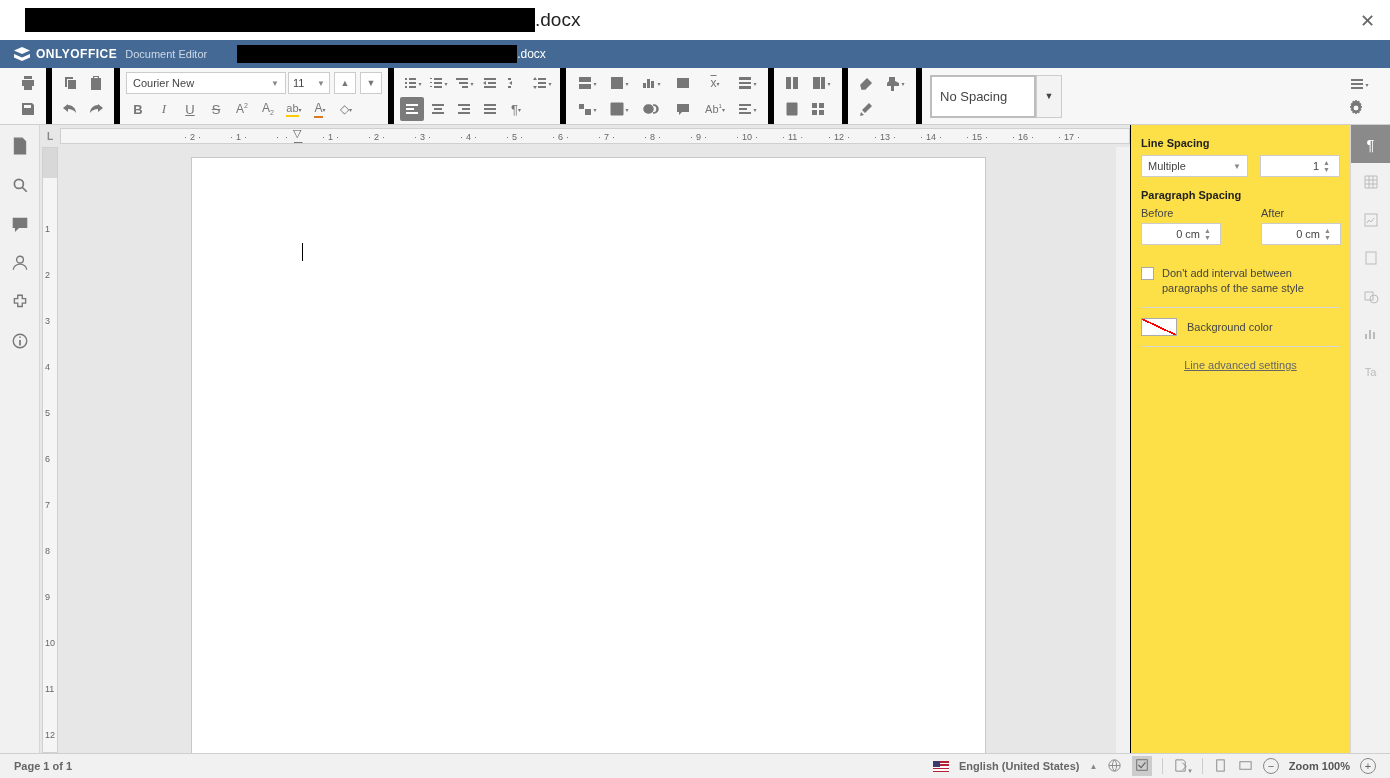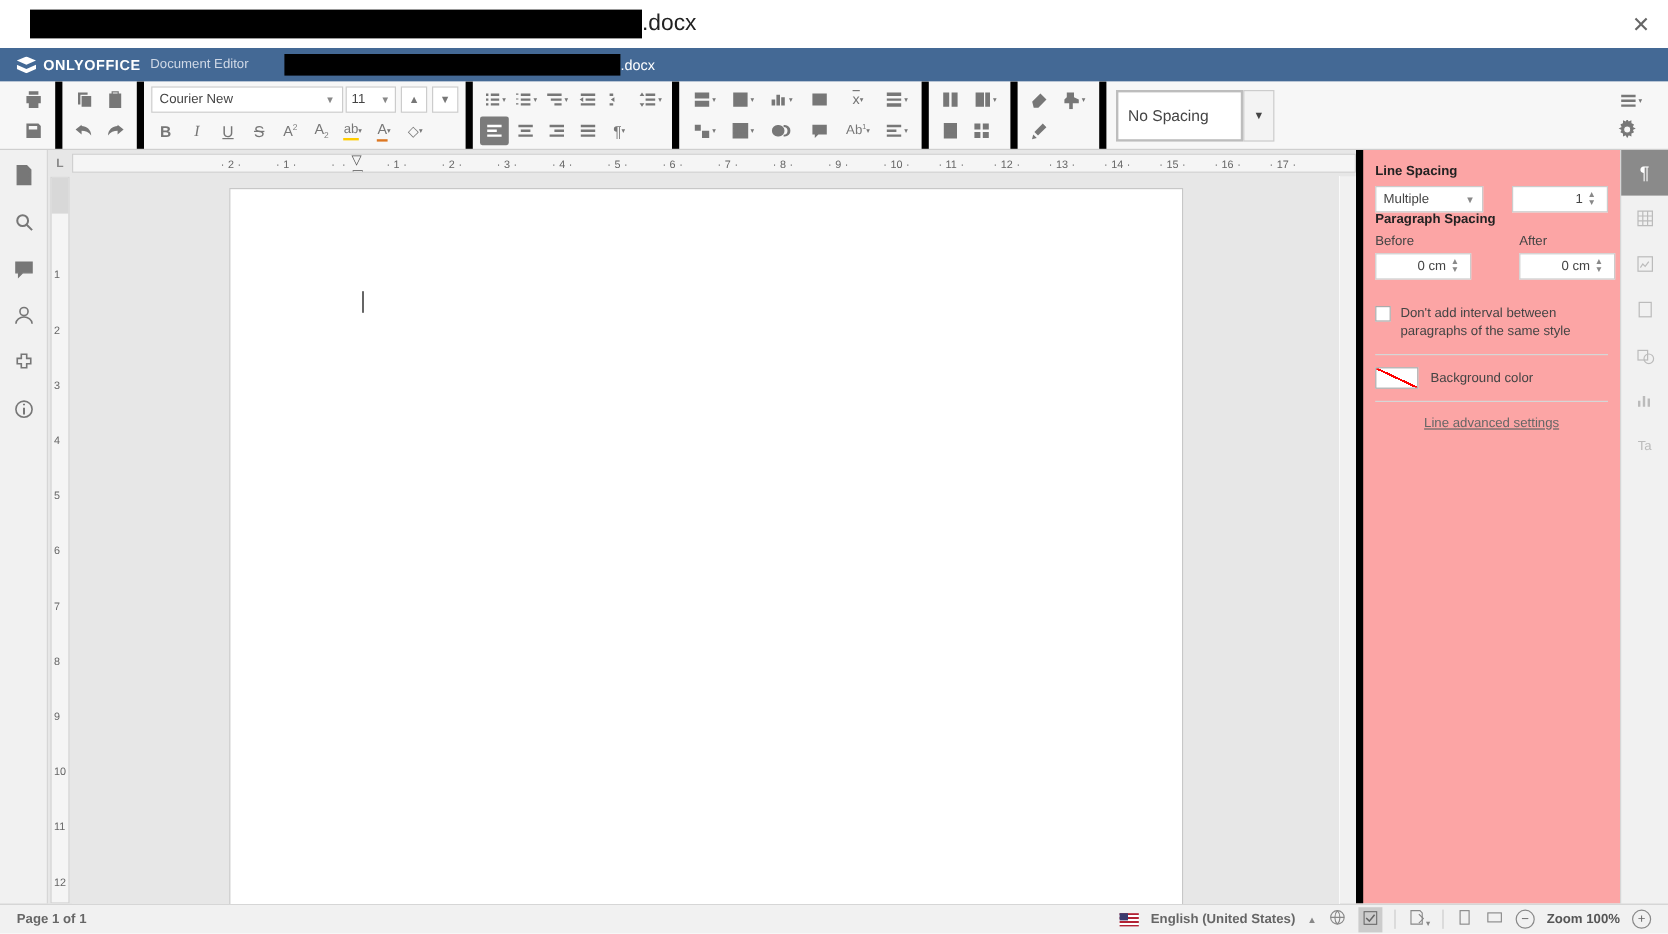--- a/index.html
+++ b/index.html
@@ -55,21 +55,21 @@
   .doc-body { flex: 1; display: flex; overflow: hidden; position: relative; }
   .vruler { width: 20px; background: #e7e7e7; display: flex; flex-direction: column; align-items: center; padding-top: 0; font-size: 9px; color: #666; position: relative; }
   .vruler-inner { width: 16px; background: #f5f5f5; border: 1px solid #d0d0d0; height: 100%; position: relative; }
   .vruler-dark { background: #d8d8d8; position: absolute; left:0; right:0; top:0; height: 30px; }
   .vruler .tick { position: absolute; left: 2px; font-size: 9px; }
   .canvas-scroll { flex:1; overflow: auto; background: #e7e7e7; }
   .page { width: 795px; min-height: 1050px; background: #fff; margin: 10px auto; border: 1px solid #c7c7c7; position: relative; }
   .cursor { position: absolute; left: 110px; top: 85px; width: 1px; height: 18px; background: #000; }
   .canvas-scrollbar-v { width: 14px; background: #f1f1f1; }
   
-  .right-panel { width: 220px; background: #fca5a5; border-left: 6px solid #000000; padding: 12px 10px; font-size: 11px; }
+  .right-panel { width: 220px; background: #fde047; border-left: 1px solid #000000; padding: 12px 10px; font-size: 11px; }
   .right-panel .panel-title { font-weight: bold; font-size: 11px; margin-bottom: 6px; color: #222; }
   .select-box { border: 1px solid #ccc; background: #fff; height: 22px; padding: 0 6px; display: flex; align-items: center; justify-content: space-between; font-size: 11px; margin-bottom: 10px; }
   .spinner { border: 1px solid #ccc; background: #fff; height: 22px; width: 80px; padding: 0 4px 0 6px; display: flex; align-items: center; justify-content: flex-end; font-size: 11px; }
   .spinner .spin-btns { width: 12px; display: flex; flex-direction: column; margin-left: 4px; line-height: 7px; font-size: 7px; color: #888; }
   .para-row { display: flex; justify-content: space-between; margin-bottom: 21px; gap: 40px; }
   .para-col { display:flex; flex-direction: column; gap: 4px; }
   .checkbox-row { display: flex; align-items: flex-start; gap: 8px; margin: 10px 0; line-height: 1.4; }
   .checkbox-row .chk { width: 13px; height: 13px; border: 1px solid #aaa; background: #fff; flex-shrink: 0; margin-top: 1px; }
   .divider { border-top: 1px solid #d6d6d6; margin: 10px 0; }
   .bg-swatch { width: 36px; height: 18px; border: 1px solid #aaa; background: #fff; position: relative; display:inline-block; vertical-align: middle; margin-right: 10px; }
@@ -496,21 +496,21 @@
         <div class="page">
           <div class="cursor"></div>
         </div>
       </div>
       <div class="canvas-scrollbar-v"></div>
     </div>
   </div>
 
   <div class="right-panel">
     <div class="panel-title">Line Spacing</div>
-    <div style="display:flex; gap:24px; ">
+    <div style="display:flex; gap:12px; margin-bottom:12px;">
       <div class="select-box" style="flex:1;margin-bottom:0">
           <span>Multiple</span>
           <span class="caret-down">▼</span>
         </div>
       <div class="spinner">
           <span>1</span>
           <span class="spin-btns">
             <span>▲</span>
             <span>▼</span>
           </span>

